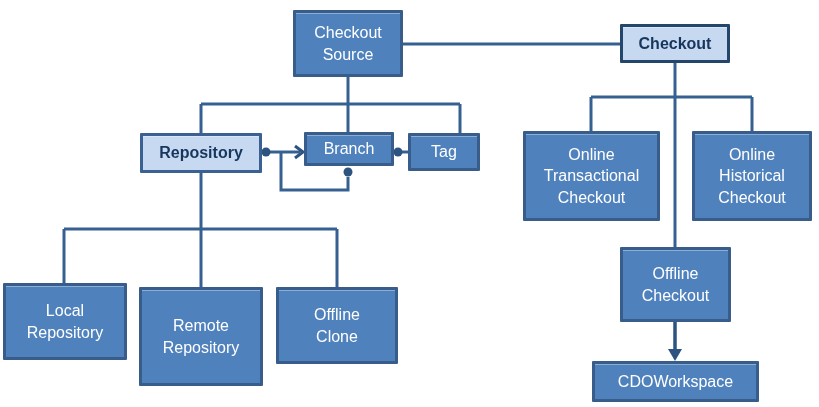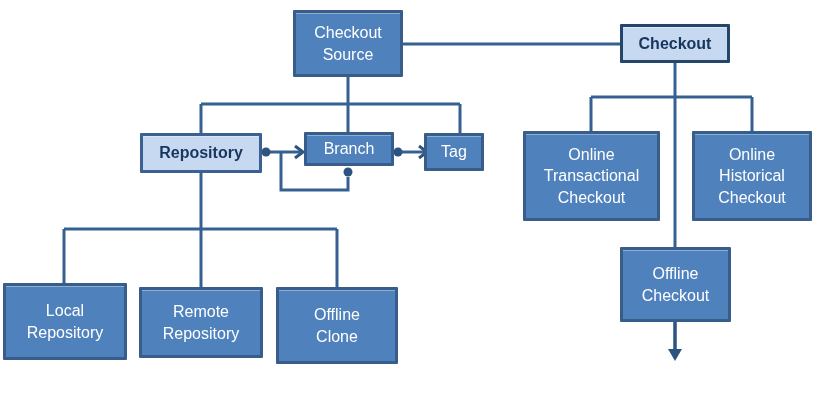--- a/index.html
+++ b/index.html
@@ -75,36 +75,37 @@
 
   <div class="node" style="left:293px;top:10px;width:110px;height:67px">Checkout
 Source</div>
 
   <div class="node light checkout" style="left:620px;top:24px;width:110px;height:39px">Checkout</div>
 
   <div class="node light repository" style="left:140px;top:133px;width:122px;height:40px">Repository</div>
 
   <div class="node" style="left:304px;top:132px;width:90px;height:34px">Branch</div>
 
-  <div class="node" style="left:424px;top:133px;width:60px;height:38px">Tag</div>
+  <div class="node" style="left:408px;top:133px;width:72px;height:38px">Tag</div>
 
   <div class="node" style="left:523px;top:131px;width:137px;height:90px">Online
 Transactional
 Checkout</div>
 
   <div class="node" style="left:692px;top:131px;width:120px;height:90px">Online
 Historical
 Checkout</div>
 
   <div class="node" style="left:620px;top:247px;width:111px;height:75px">Offline
 Checkout</div>
 
+  <div class="node" style="left:592px;top:361px;width:167px;height:41px">CDOWorkspace</div>
 
   <div class="node" style="left:3px;top:283px;width:124px;height:77px">Local
 Repository</div>
 
-  <div class="node" style="left:139px;top:287px;width:124px;height:71px">Remote
+  <div class="node" style="left:139px;top:287px;width:124px;height:99px">Remote
 Repository</div>
 
   <div class="node" style="left:276px;top:287px;width:122px;height:77px">Offline
 Clone</div>
 
 </div>
 
 </body></html>

